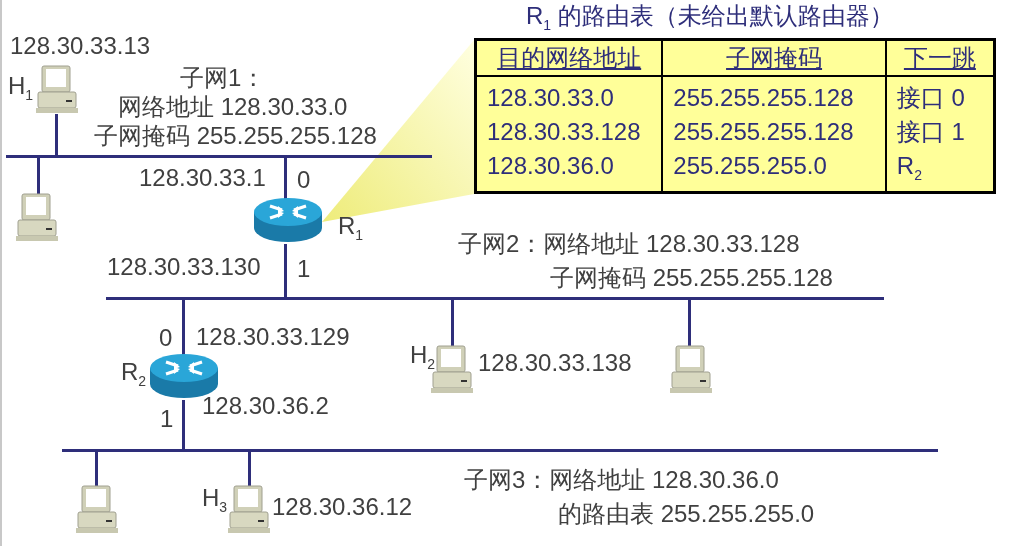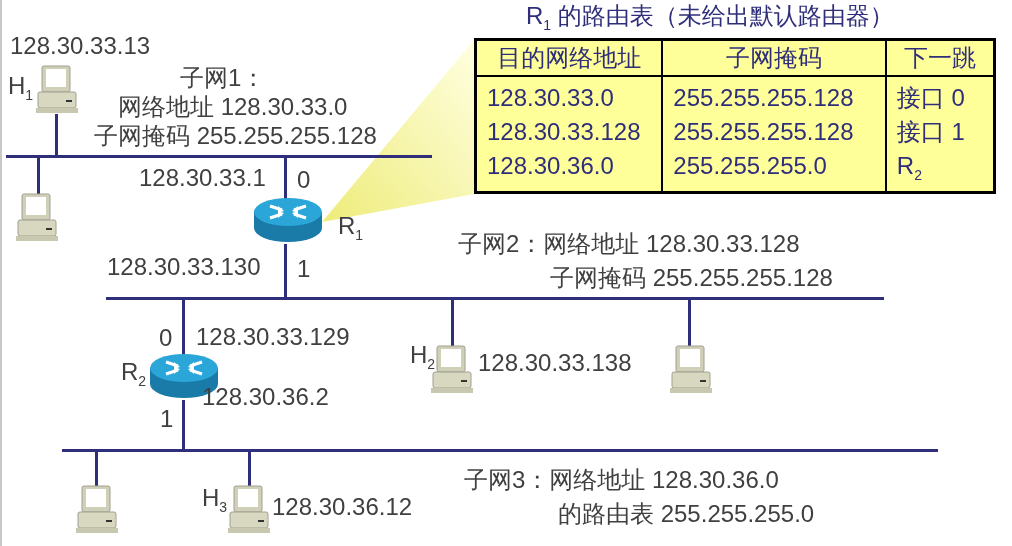--- a/index.html
+++ b/index.html
@@ -19,21 +19,21 @@
   .callout { position: absolute; left: 0; top: 0; }
   .rt-title { position: absolute; left: 526px; top: 2px; font-size: 24px; line-height: 28px; white-space: nowrap; }
   .rt-title sub { font-size: 14px; vertical-align: -6px; line-height: 0; }
   table.rt {
     position: absolute; left: 474px; top: 38px; width: 522px; height: 156px;
     border-collapse: collapse; background: #ffff99;
     border: 3px solid #000;
     font-size: 24px; color: #2e2e7a;
   }
   table.rt th {
-    font-weight: normal; height: 34px; border: 2px solid #000; padding: 0 8px; text-align: center;
+    font-weight: normal; height: 34px; border: 2px solid #000; padding: 0 8px; text-align: center; text-decoration: underline;
   }
   table.rt td { border-left: 2px solid #000; border-right: 2px solid #000; padding: 8px 10px; vertical-align: top; line-height: 34px; }
   table.rt td sub { font-size: 14px; vertical-align: -6px; line-height: 0; }
   .col1 { width: 168px; } .col2 { width: 205px; margin-left: 36px; } .col3 { width: 90px; }
 </style>
 </head>
 <body>
 
 <div class="left-edge"></div>
 
@@ -160,21 +160,21 @@
 <svg class="host" style="left:670px; top:344px;" viewBox="0 0 44 50">
   <rect x="6" y="2" width="28" height="26" rx="2" fill="#d0d0b8" stroke="#a0a090"></rect>
   <rect x="10" y="5" width="20" height="18" fill="#ffffff"></rect>
   <rect x="2" y="28" width="38" height="16" rx="2" fill="#d8d8c0" stroke="#a0a090"></rect>
   <rect x="30" y="36" width="6" height="2" fill="#333"></rect>
   <rect x="0" y="44" width="42" height="5" fill="#c8c8b0"></rect>
 </svg>
 
 <div class="vline" style="left:182px; top:400px; height:52px;"></div>
 <div class="lbl" style="left:160px; top:405px;">1</div>
-<div class="lbl" style="left:202px; top:383px;">128.30.36.2</div>
+<div class="lbl" style="left:202px; top:392px;">128.30.36.2</div>
 
 <div class="hline" style="left:62px; top:449px; width:876px;"></div>
 <div class="vline" style="left:95px; top:451px; height:36px;"></div>
 <div class="vline" style="left:248px; top:451px; height:36px;"></div>
 
 <svg class="host" style="left:76px; top:484px;" viewBox="0 0 44 50">
   <rect x="6" y="2" width="28" height="26" rx="2" fill="#d0d0b8" stroke="#a0a090"></rect>
   <rect x="10" y="5" width="20" height="18" fill="#ffffff"></rect>
   <rect x="2" y="28" width="38" height="16" rx="2" fill="#d8d8c0" stroke="#a0a090"></rect>
   <rect x="30" y="36" width="6" height="2" fill="#333"></rect>

